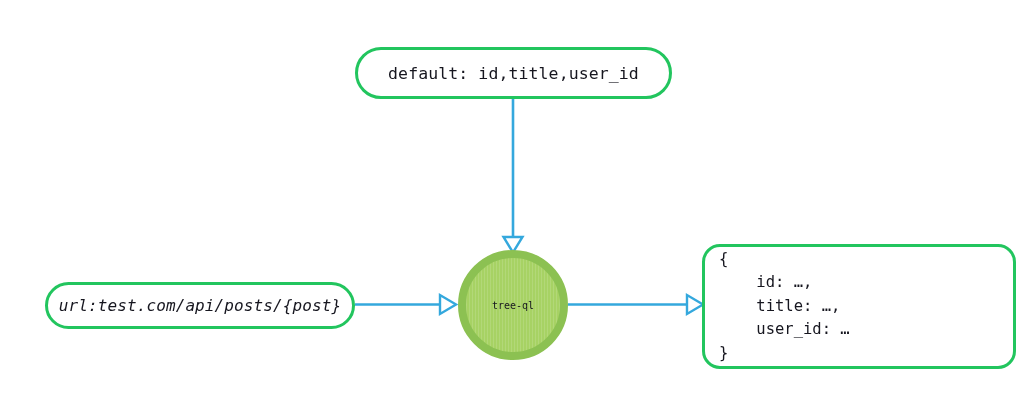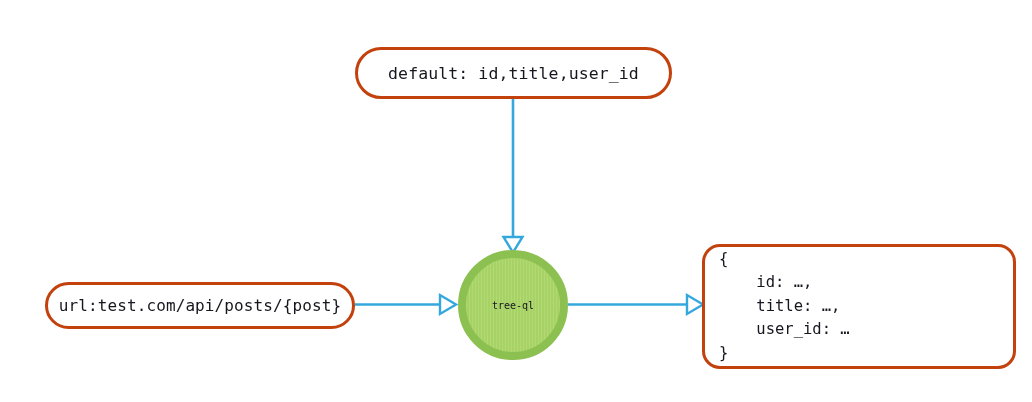--- a/index.html
+++ b/index.html
@@ -24,21 +24,21 @@
     width: 1032px;
     height: 402px;
     pointer-events: none;
   }
 
   
   .node {
     position: absolute;
     box-sizing: border-box;
     background: #ffffff;
-    border: 3px solid #c2410c;
+    border: 3px solid #22c55e;
     display: flex;
     align-items: center;
     color: #16161f;
     white-space: pre;
   }
 
   .node-pill {
     border-radius: 999px;
     justify-content: center;
   }
@@ -52,20 +52,21 @@
     letter-spacing: 0.1px;
   }
 
   #node-url {
     left: 45px;
     top: 282px;
     width: 310px;
     height: 47px;
     font-size: 16px;
     letter-spacing: 0.1px;
+    font-style: italic;
   }
 
   #node-output {
     left: 702px;
     top: 244px;
     width: 314px;
     height: 125px;
     border-radius: 18px;
     padding: 12px 0 12px 14px;
     align-items: center;

